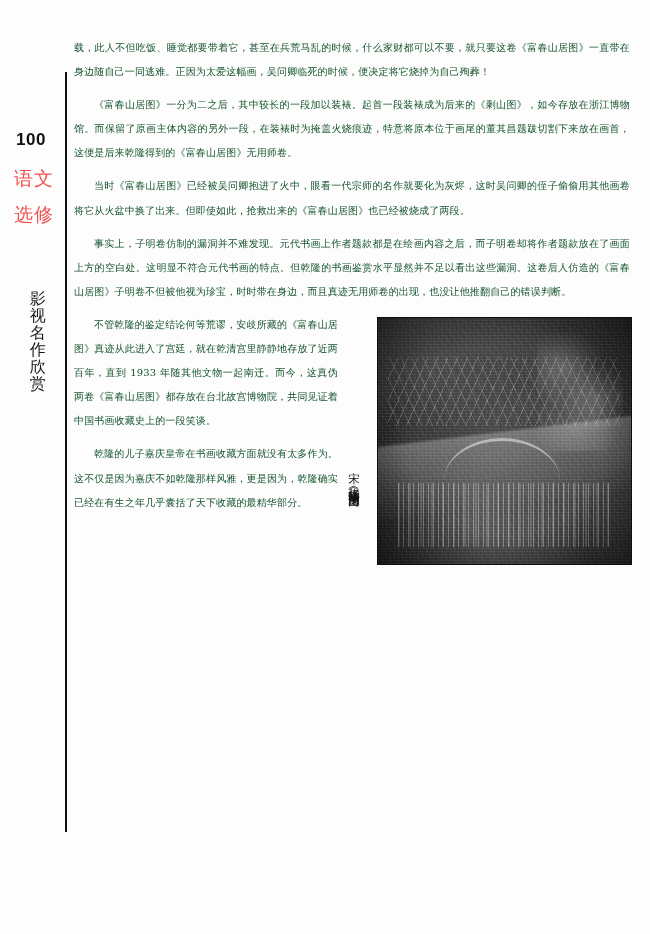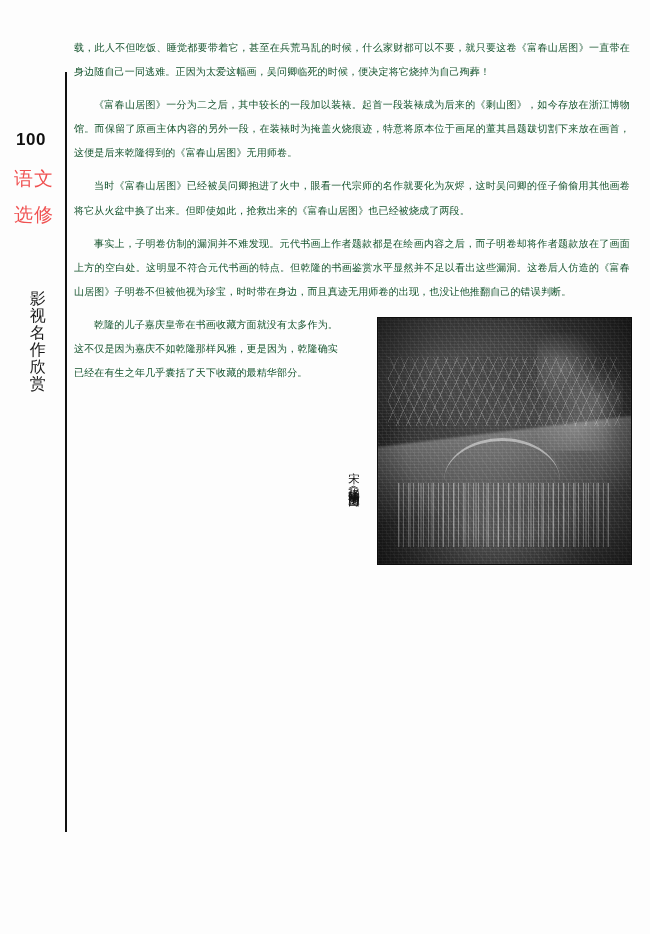--- a/index.html
+++ b/index.html
@@ -242,17 +242,18 @@
           <div class="fig-river"></div>
           <div class="fig-bridge"></div>
           <div class="fig-crowd"></div>
           <div class="fig-hatch"></div>
           <div class="fig-vignette"></div>
         </div>
       </div>
 
       <div class="caption-vertical">宋 张择端《清明上河图》</div>
 
+      <p class="para">不管乾隆的鉴定结论何等荒谬，安歧所藏的《富春山居图》真迹从此进入了宫廷，就在乾清宫里静静地存放了近两百年，直到 1933 年随其他文物一起南迁。而今，这真伪两卷《富春山居图》都存放在台北故宫博物院，共同见证着中国书画收藏史上的一段笑谈。</p>
       <p class="para">乾隆的儿子嘉庆皇帝在书画收藏方面就没有太多作为。这不仅是因为嘉庆不如乾隆那样风雅，更是因为，乾隆确实已经在有生之年几乎囊括了天下收藏的最精华部分。</p>
     </div>
 
   </div>
 </div>
 
 </body></html>

